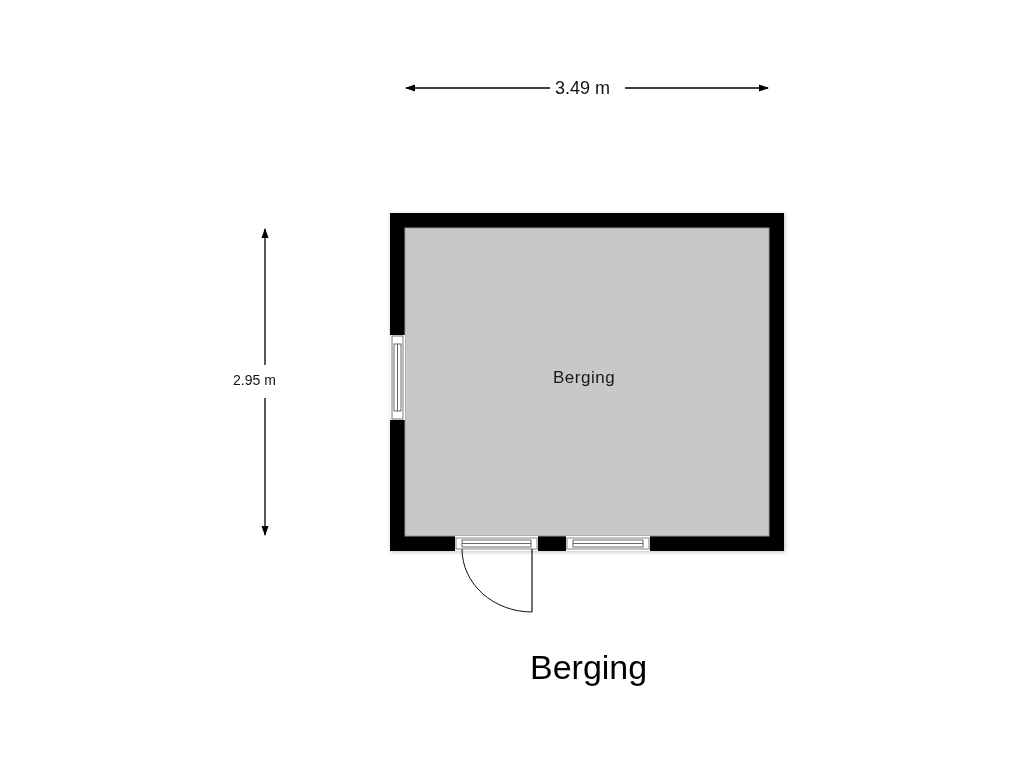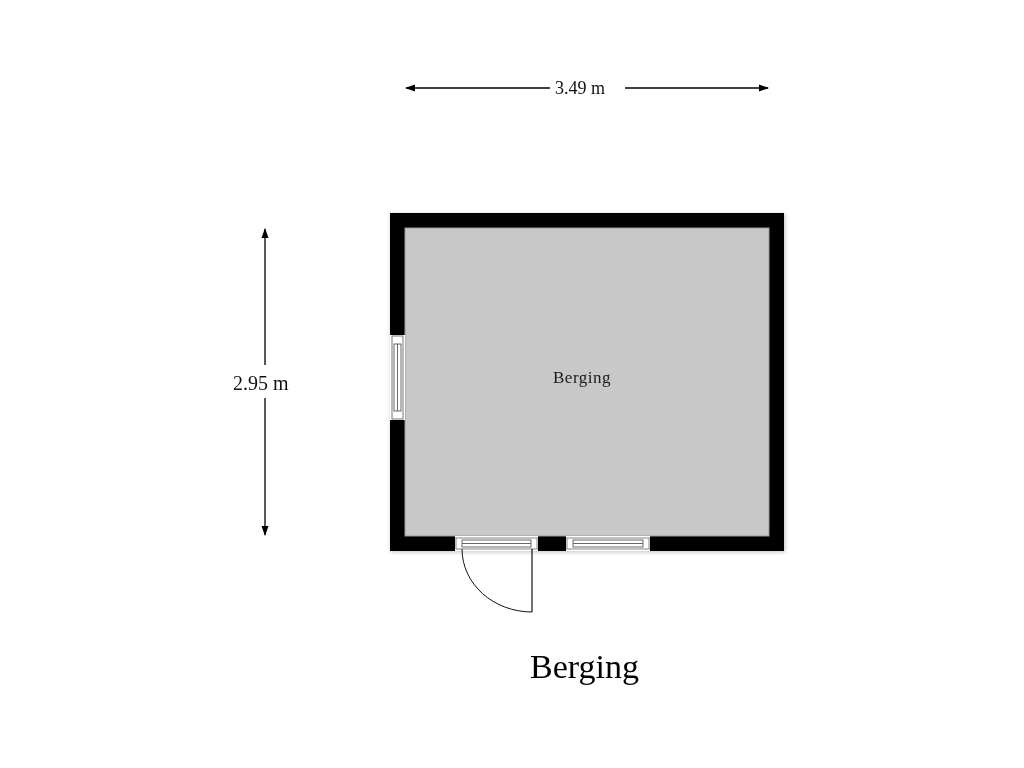--- a/index.html
+++ b/index.html
@@ -1,18 +1,18 @@
 <!DOCTYPE html>
 <html><head>
 <meta charset="utf-8">
 <style>
   html, body { margin:0; padding:0; background:#ffffff; }
   body { width:1024px; height:768px; position:relative; overflow:hidden; font-family:"Liberation Sans", sans-serif; }
   svg { position:absolute; left:0; top:0; }
-  .lbl { position:absolute; color:#111; white-space:nowrap;font-family:Liberation Serif, serif; }
+  .lbl { position:absolute; color:#111; white-space:nowrap; }
 </style>
 </head>
 <body>
 
 <svg width="1024" height="768" viewBox="0 0 1024 768">
   <defs>
     <marker id="arr" viewBox="0 0 10 10" refX="9" refY="5" markerWidth="10" markerHeight="10" orient="auto-start-reverse" markerUnits="userSpaceOnUse">
       <path d="M0,1.5 L10,5 L0,8.5 z" fill="#000"></path>
     </marker>
     <filter id="sh" x="-5%" y="-5%" width="110%" height="110%">
@@ -62,15 +62,15 @@
 
   <g>
     <rect x="566" y="536" width="84" height="15" fill="#ffffff"></rect>
     <rect x="567" y="538" width="82" height="11" fill="none" stroke="#666" stroke-width="0.8"></rect>
     <rect x="573" y="540" width="70" height="7" fill="none" stroke="#444" stroke-width="0.8"></rect>
     <line x1="573" y1="543.5" x2="643" y2="543.5" stroke="#444" stroke-width="0.8"></line>
   </g>
 </svg>
 
 <div class="lbl" style="left:555px; top:78px; font-size:18px;">3.49 m</div>
-<div class="lbl" style="left:233px; top:372px; font-size:20px;">2.95 m</div>
+<div class="lbl" style="left:233px; top:372px; font-size:14px;">2.95 m</div>
 <div class="lbl" style="left:553px; top:368px; font-size:17px; letter-spacing:0.5px; color:#1a1a1a;">Berging</div>
 <div class="lbl" style="left:530px; top:648px; font-size:34px; color:#000;">Berging</div>
 
 </body></html>

